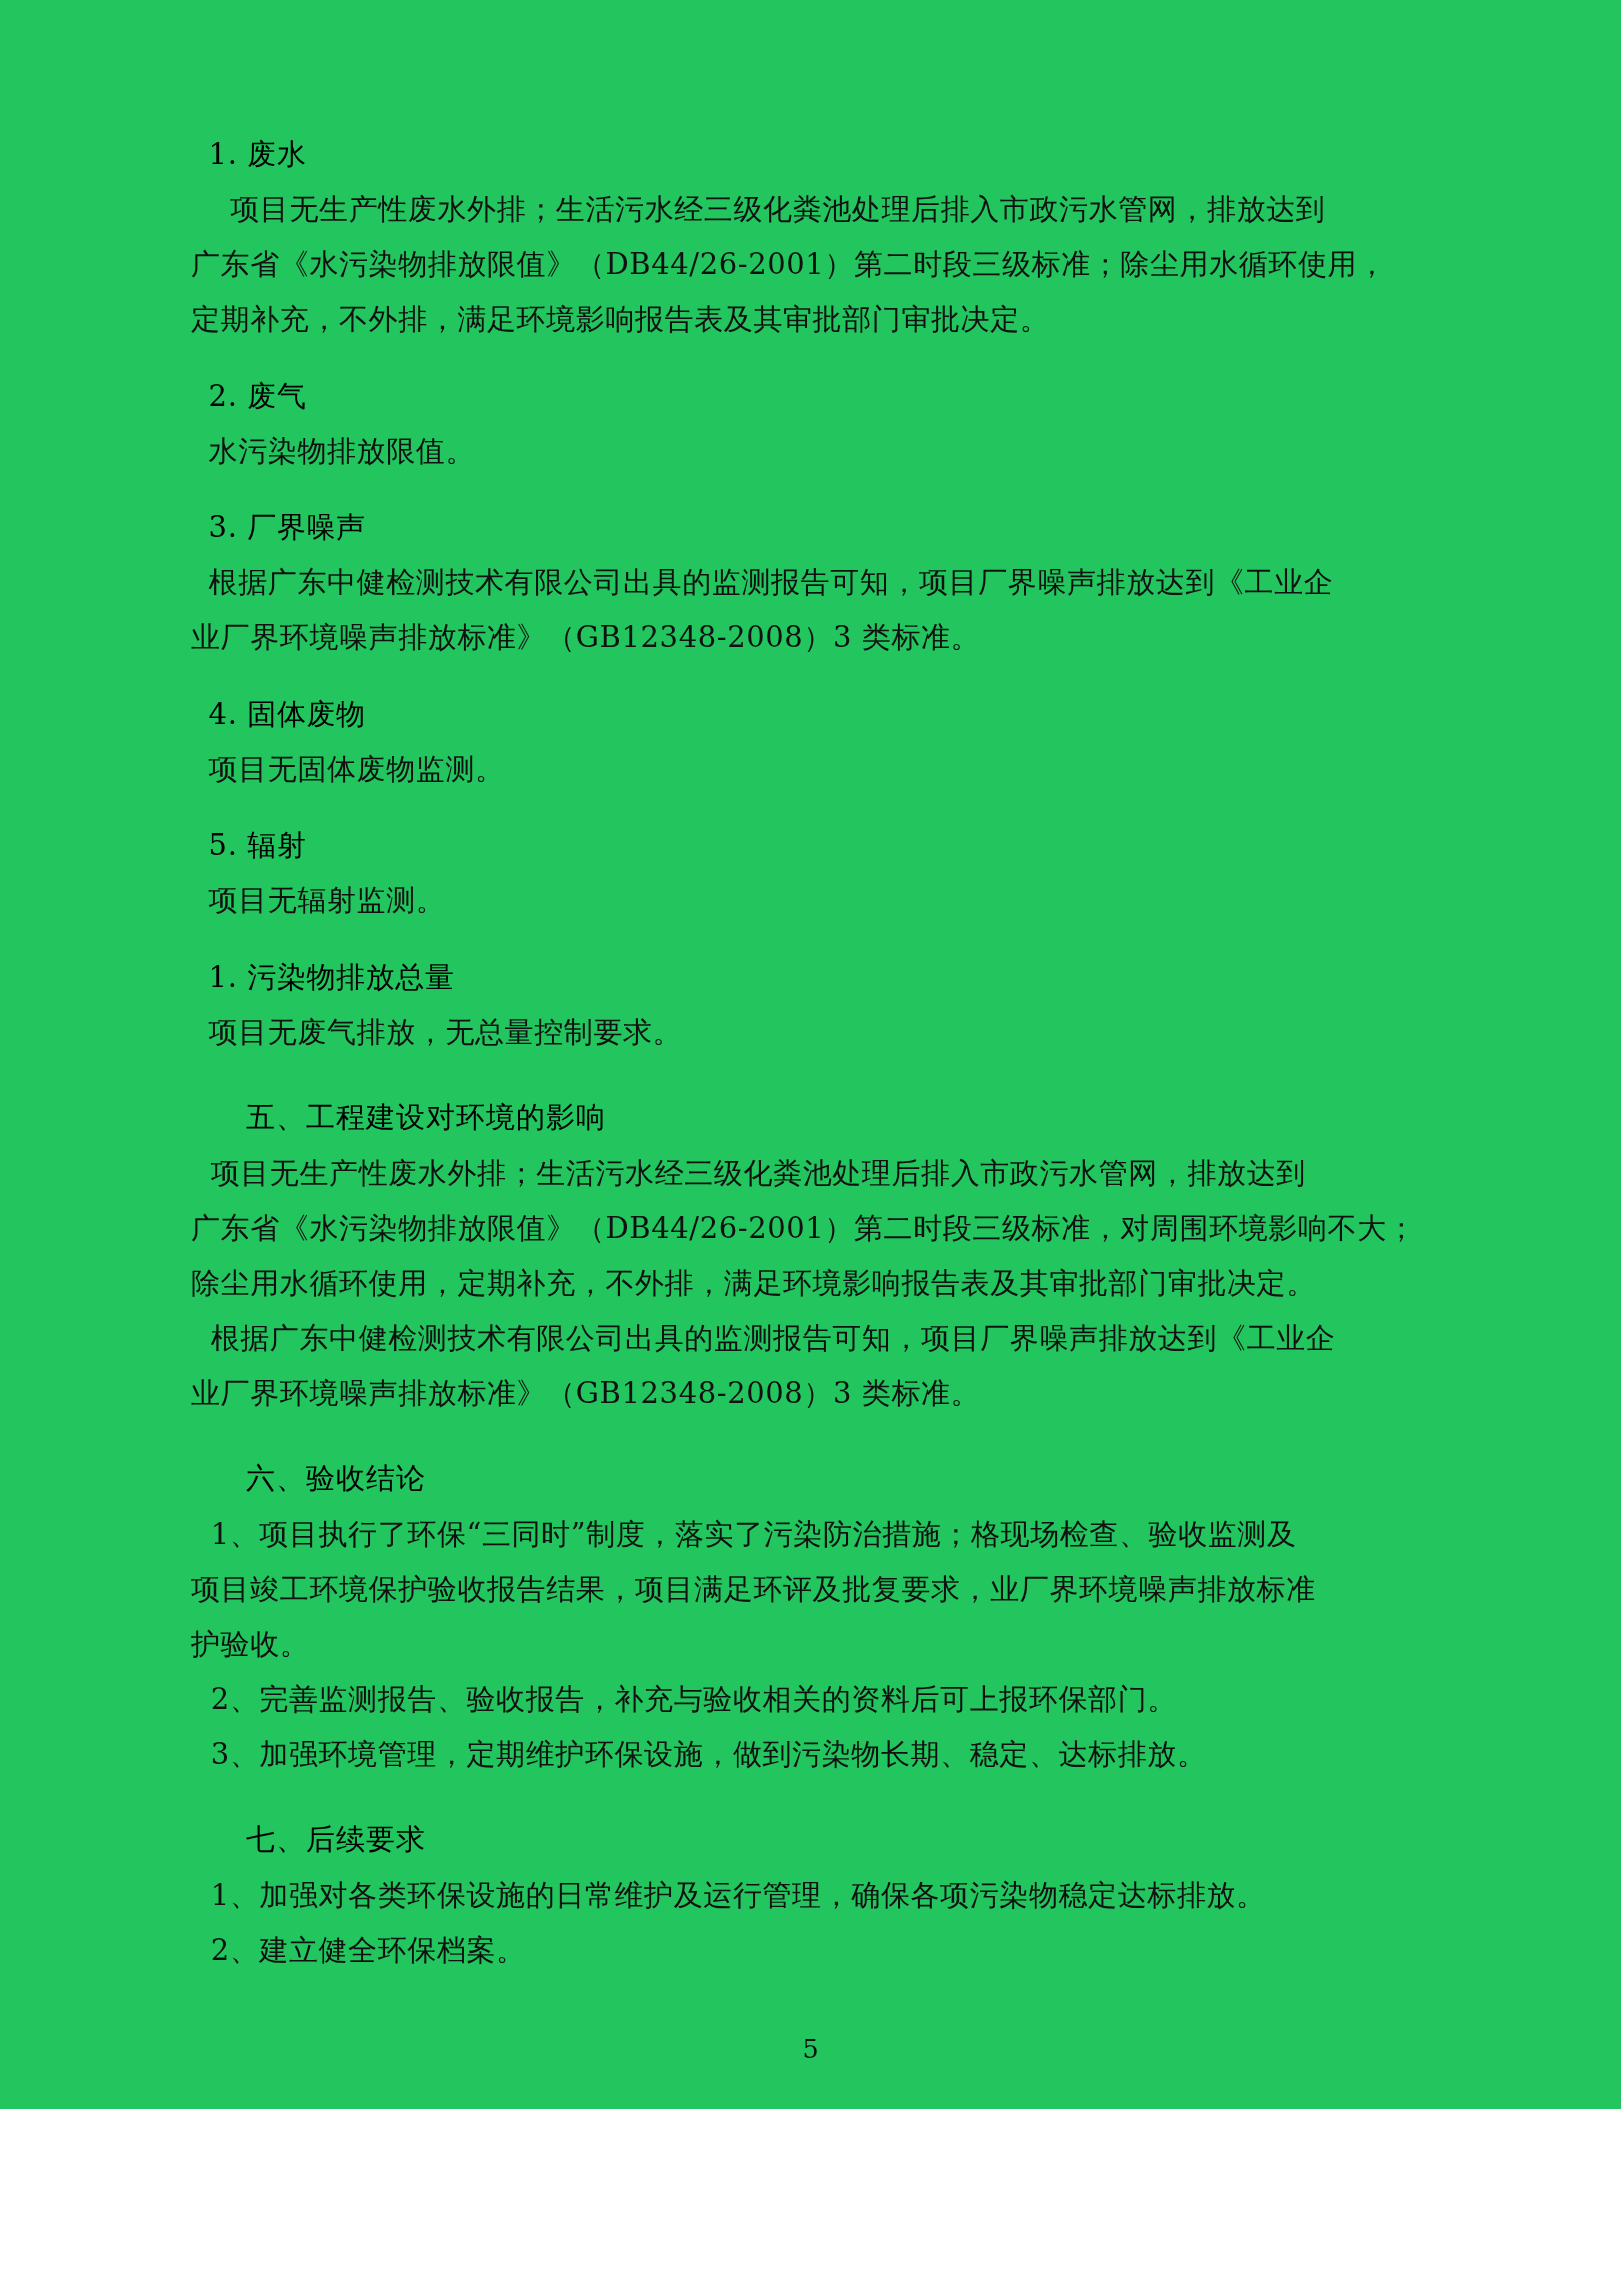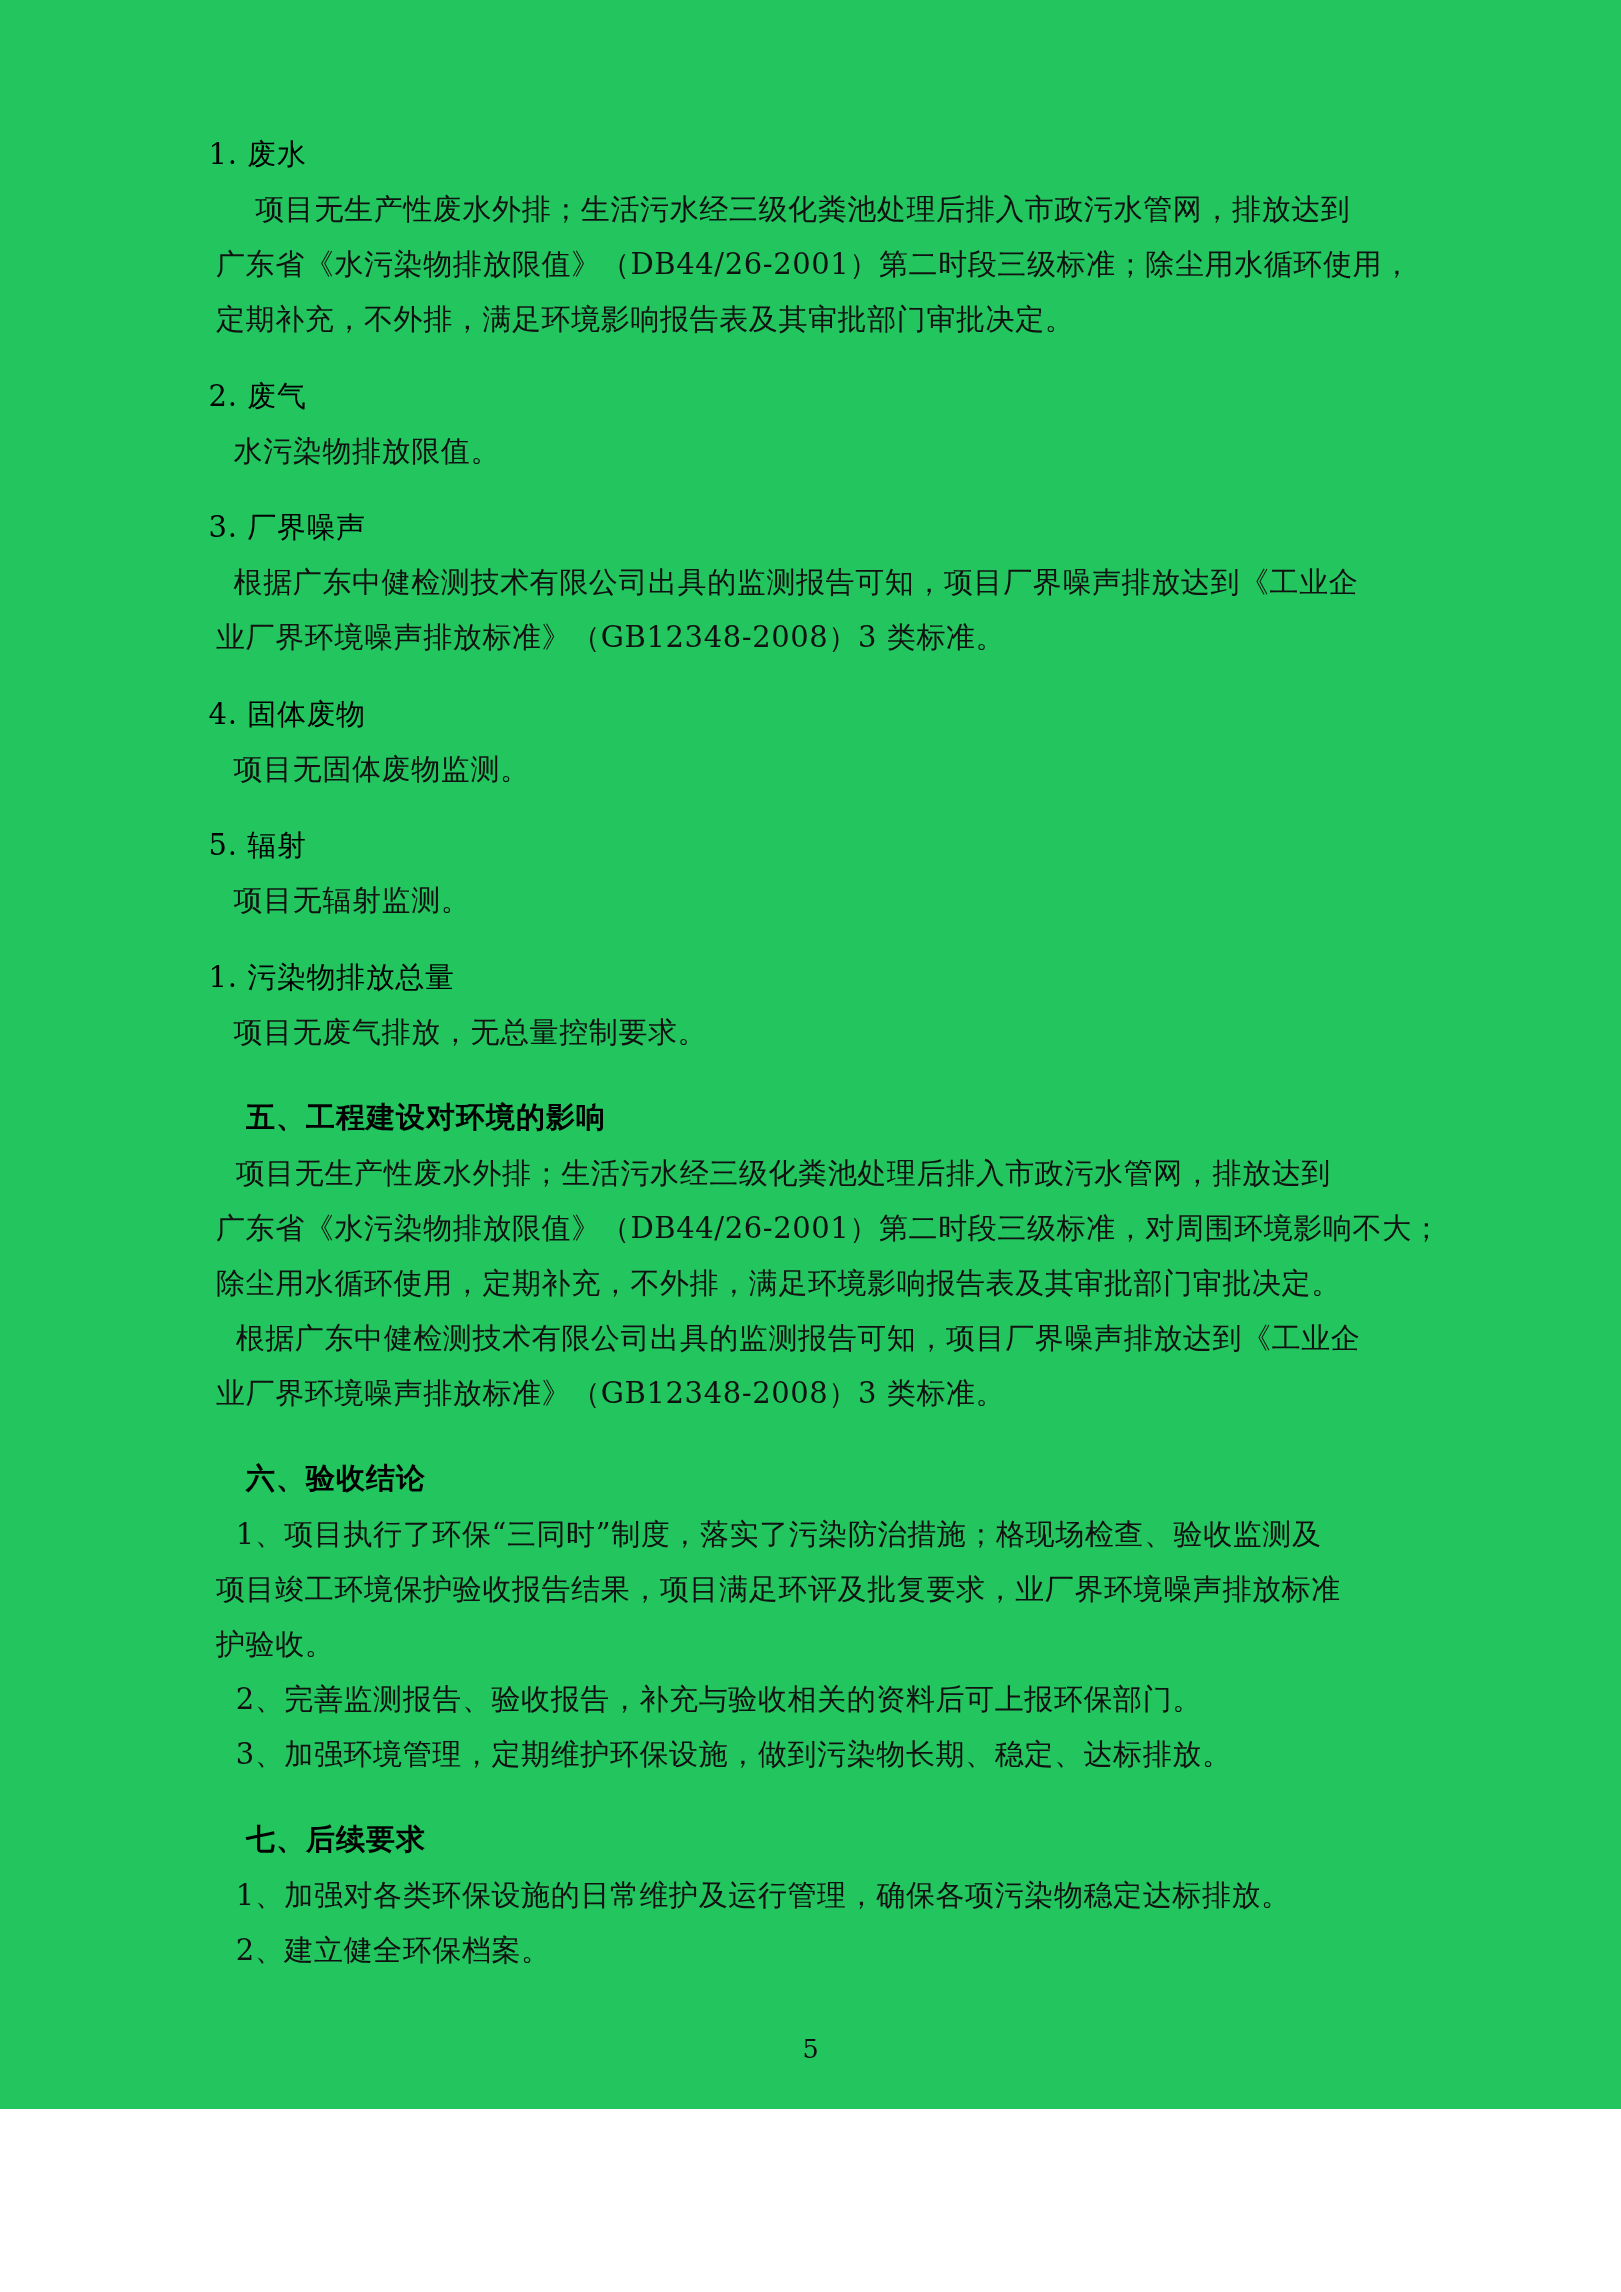--- a/index.html
+++ b/index.html
@@ -26,38 +26,37 @@
     width: 1250px;
   }
   
   .line {
     font-size: 29px;
     line-height: 55px;
     letter-spacing: 0.6px;
     white-space: pre;
     color: #111111;
     font-family: "DejaVu Serif", "Liberation Serif", serif;
-    margin-left: 25px;
   }
   .sub-head {
     font-size: 29px;
     line-height: 55px;
     white-space: pre;
     letter-spacing: 0.6px;
   }
   .num-head {
     padding-left: 17.6px;
   }
   .indent1 {
     padding-left: 17.6px;
   }
   .section-head {
     font-size: 29px;
     line-height: 57px;
-    font-weight: bold;
+    font-weight: normal;
     letter-spacing: 1px;
     padding-left: 55px;
     white-space: pre;
     font-family: "DejaVu Sans", "Liberation Sans", sans-serif;
   }
   .justified {
     white-space: pre;
   }
   .gap-sm { height: 21.6px; }
   .gap-md { height: 29px; }

